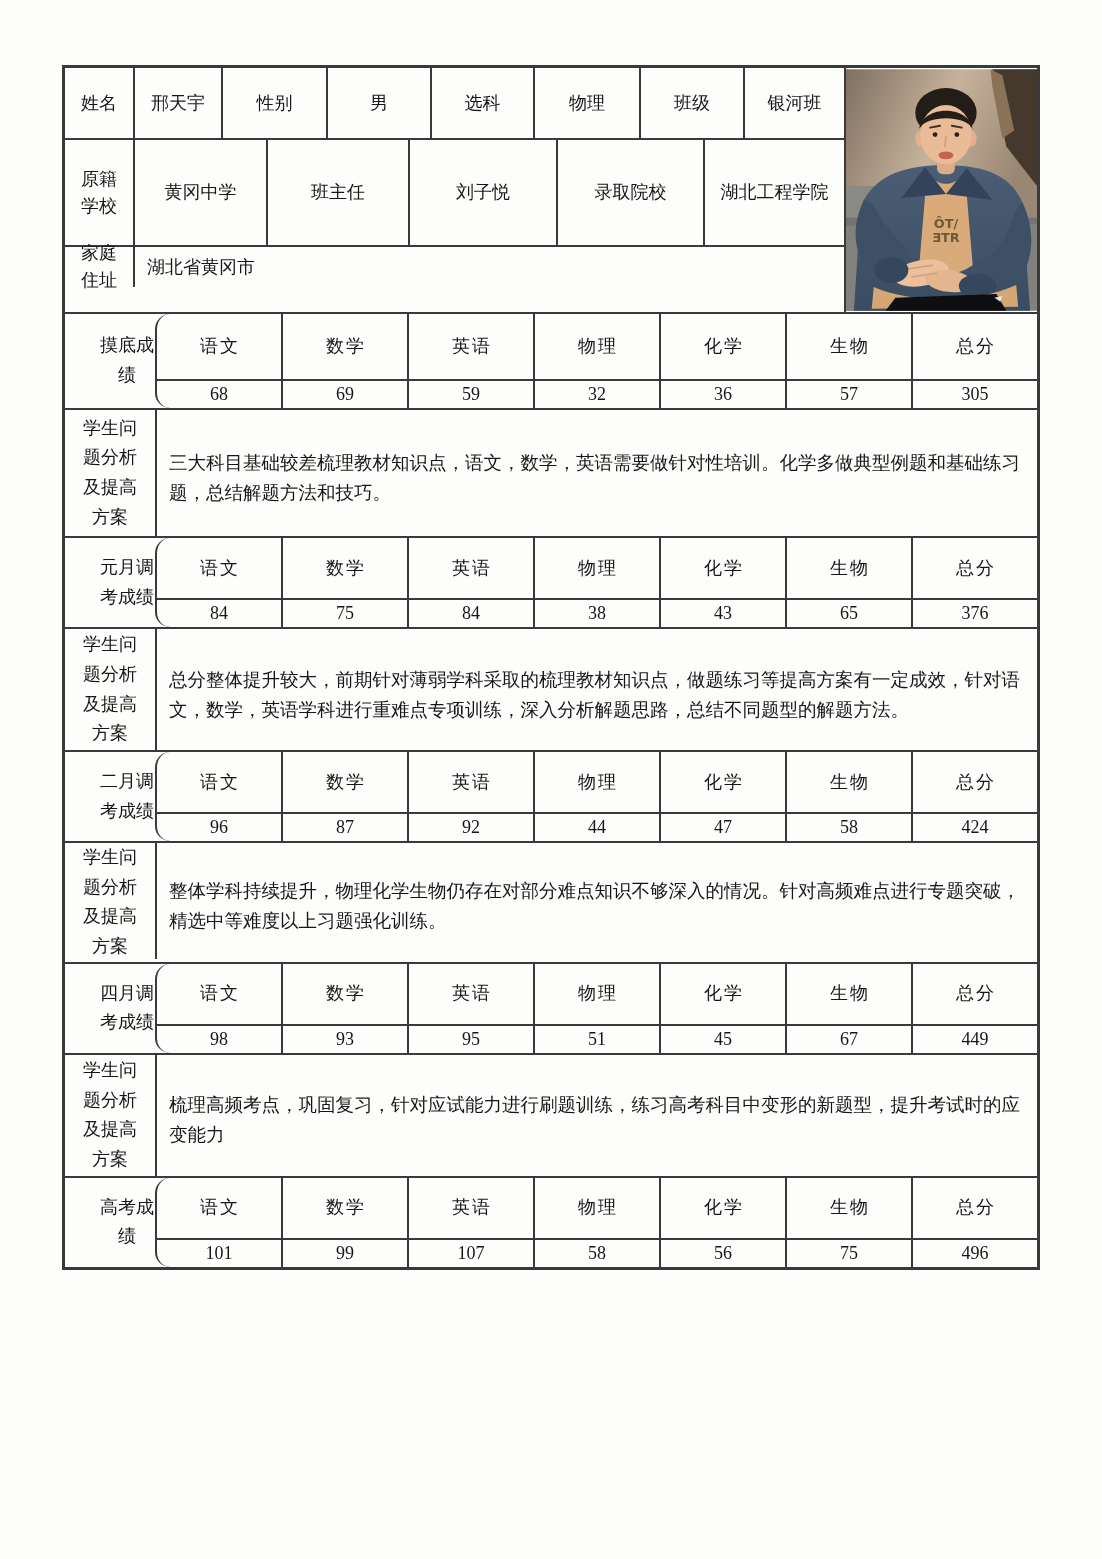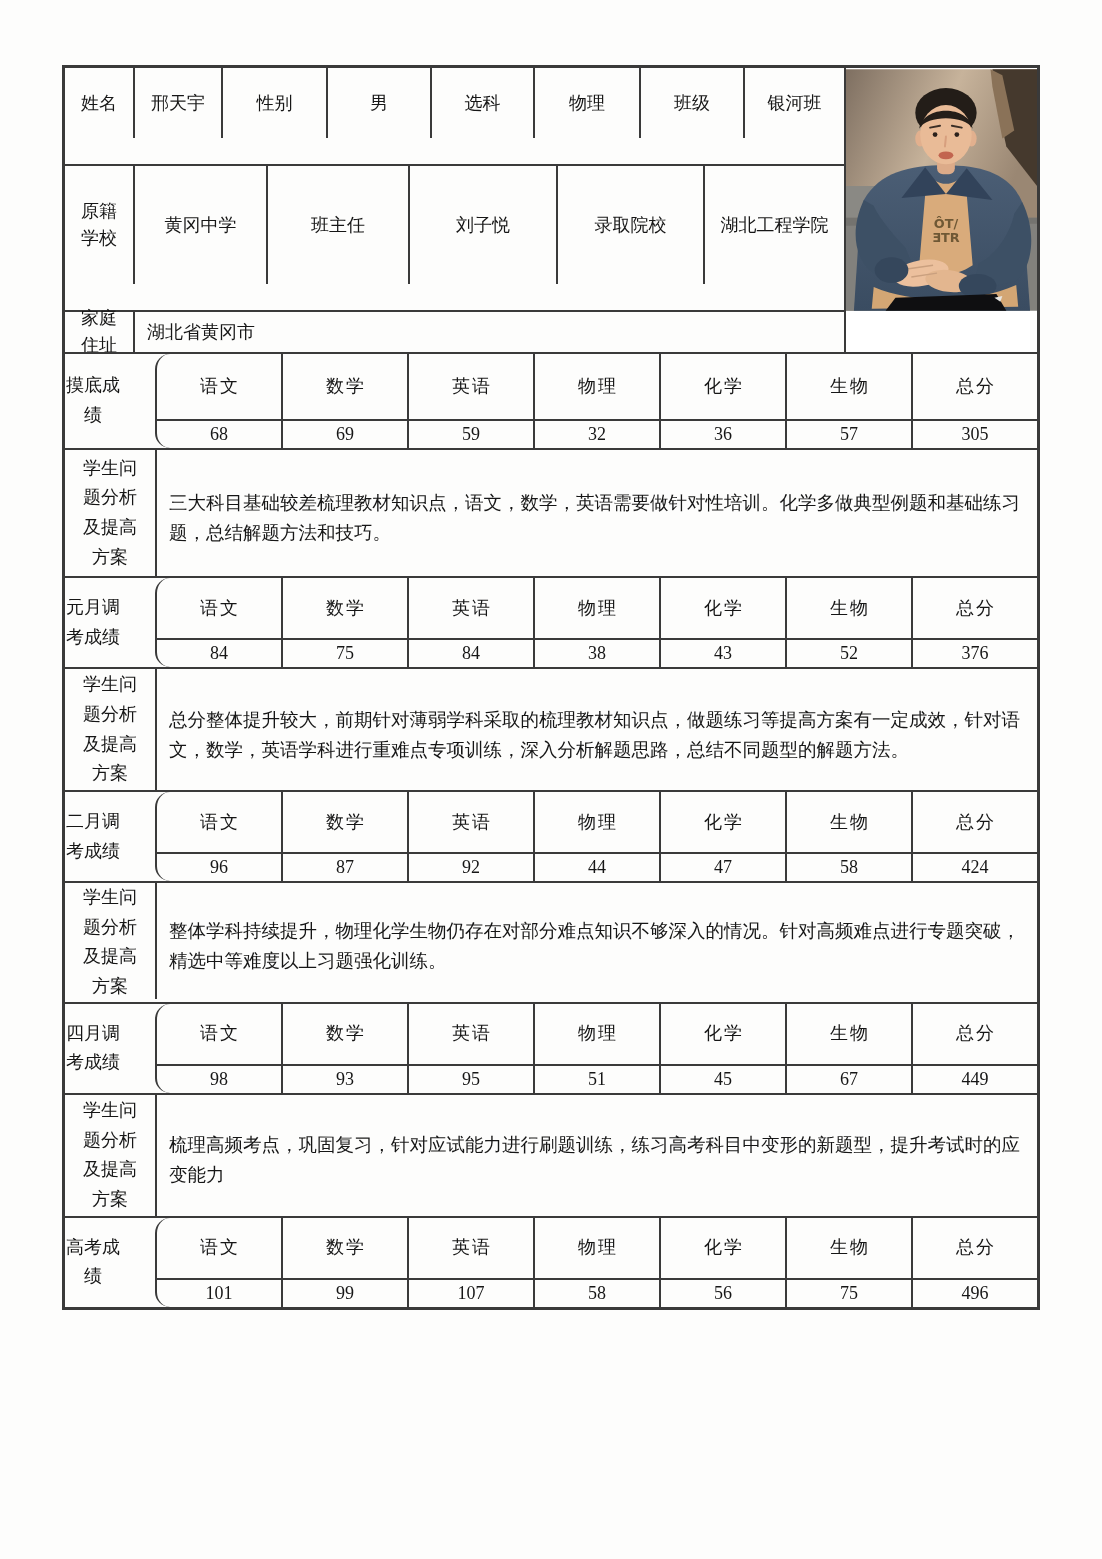--- a/index.html
+++ b/index.html
@@ -23,39 +23,39 @@
     position:absolute;left:62px;top:65px;
     width:978px;
     border:3px solid var(--line);
     display:flex;flex-direction:column;
     background:var(--paper);
   }
   .sheet > * + *{border-top:2px solid var(--line);}
 
   
   .top{display:flex;}
-  .top-left{flex:1;display:flex;flex-direction:column;min-width:0;gap:26px;}
+  .top-left{flex:1;display:flex;flex-direction:column;min-width:0;}
   .trow{display:flex;}
   .trow + .trow{border-top:2px solid var(--line);}
   .c{display:flex;align-items:center;justify-content:center;text-align:center;
      font-size:18px;line-height:1.5;}
   .c + .c{border-left:2px solid var(--line);}
   .photo-cell{width:193px;border-left:2px solid var(--line);background:#fff;
      display:flex;align-items:flex-start;justify-content:center;text-align:right;}
   .photo-cell svg{display:block;}
 
   .row-basic{height:70px;}
-  .row-origin{height:120px;}
+  .row-origin{height:107px;}
   .row-addr{height:42px;}
   .lbl-2line span{display:block;width:40px;text-align:center;}
   .addr-val{justify-content:flex-start;padding-left:12px;text-align:left;}
 
   
   .sec{display:flex;}
-  .sec-label{width:90px;display:flex;align-items:center;justify-content:flex-start;font-size:18px;}
+  .sec-label{width:90px;display:flex;align-items:center;justify-content:flex-end;font-size:18px;}
   .sec-label span{display:block;width:56px;text-align:center;line-height:1.65;}
   .sec-body{flex:1;border-left:2px solid var(--line);display:flex;flex-direction:column;min-width:0;border-radius:15px;}
   .sub-row{display:flex;height:62px;border-bottom:2px solid var(--line);}
   .sub-row.tall{height:67px;}
   .val-row{display:flex;flex:1;}
   .sub-row .c,.val-row .c{flex:1;}
   .sub-row .c{letter-spacing:2px;text-indent:2px;}
 
   
   .ana{display:flex;}
@@ -216,21 +216,21 @@
           <div class="c">化学</div>
           <div class="c">生物</div>
           <div class="c">总分</div>
         </div>
         <div class="val-row" style="height:59px">
           <div class="c">84</div>
           <div class="c">75</div>
           <div class="c">84</div>
           <div class="c">38</div>
           <div class="c">43</div>
-          <div class="c">52</div>
+          <div class="c">65</div>
           <div class="c">376</div>
         </div>
       </div>
     </div>
 
     <div class="ana">
       <div class="ana-label">
           <span>学生问题分析及提高方案</span>
         </div>
       <div class="ana-text" style="height:121px">

